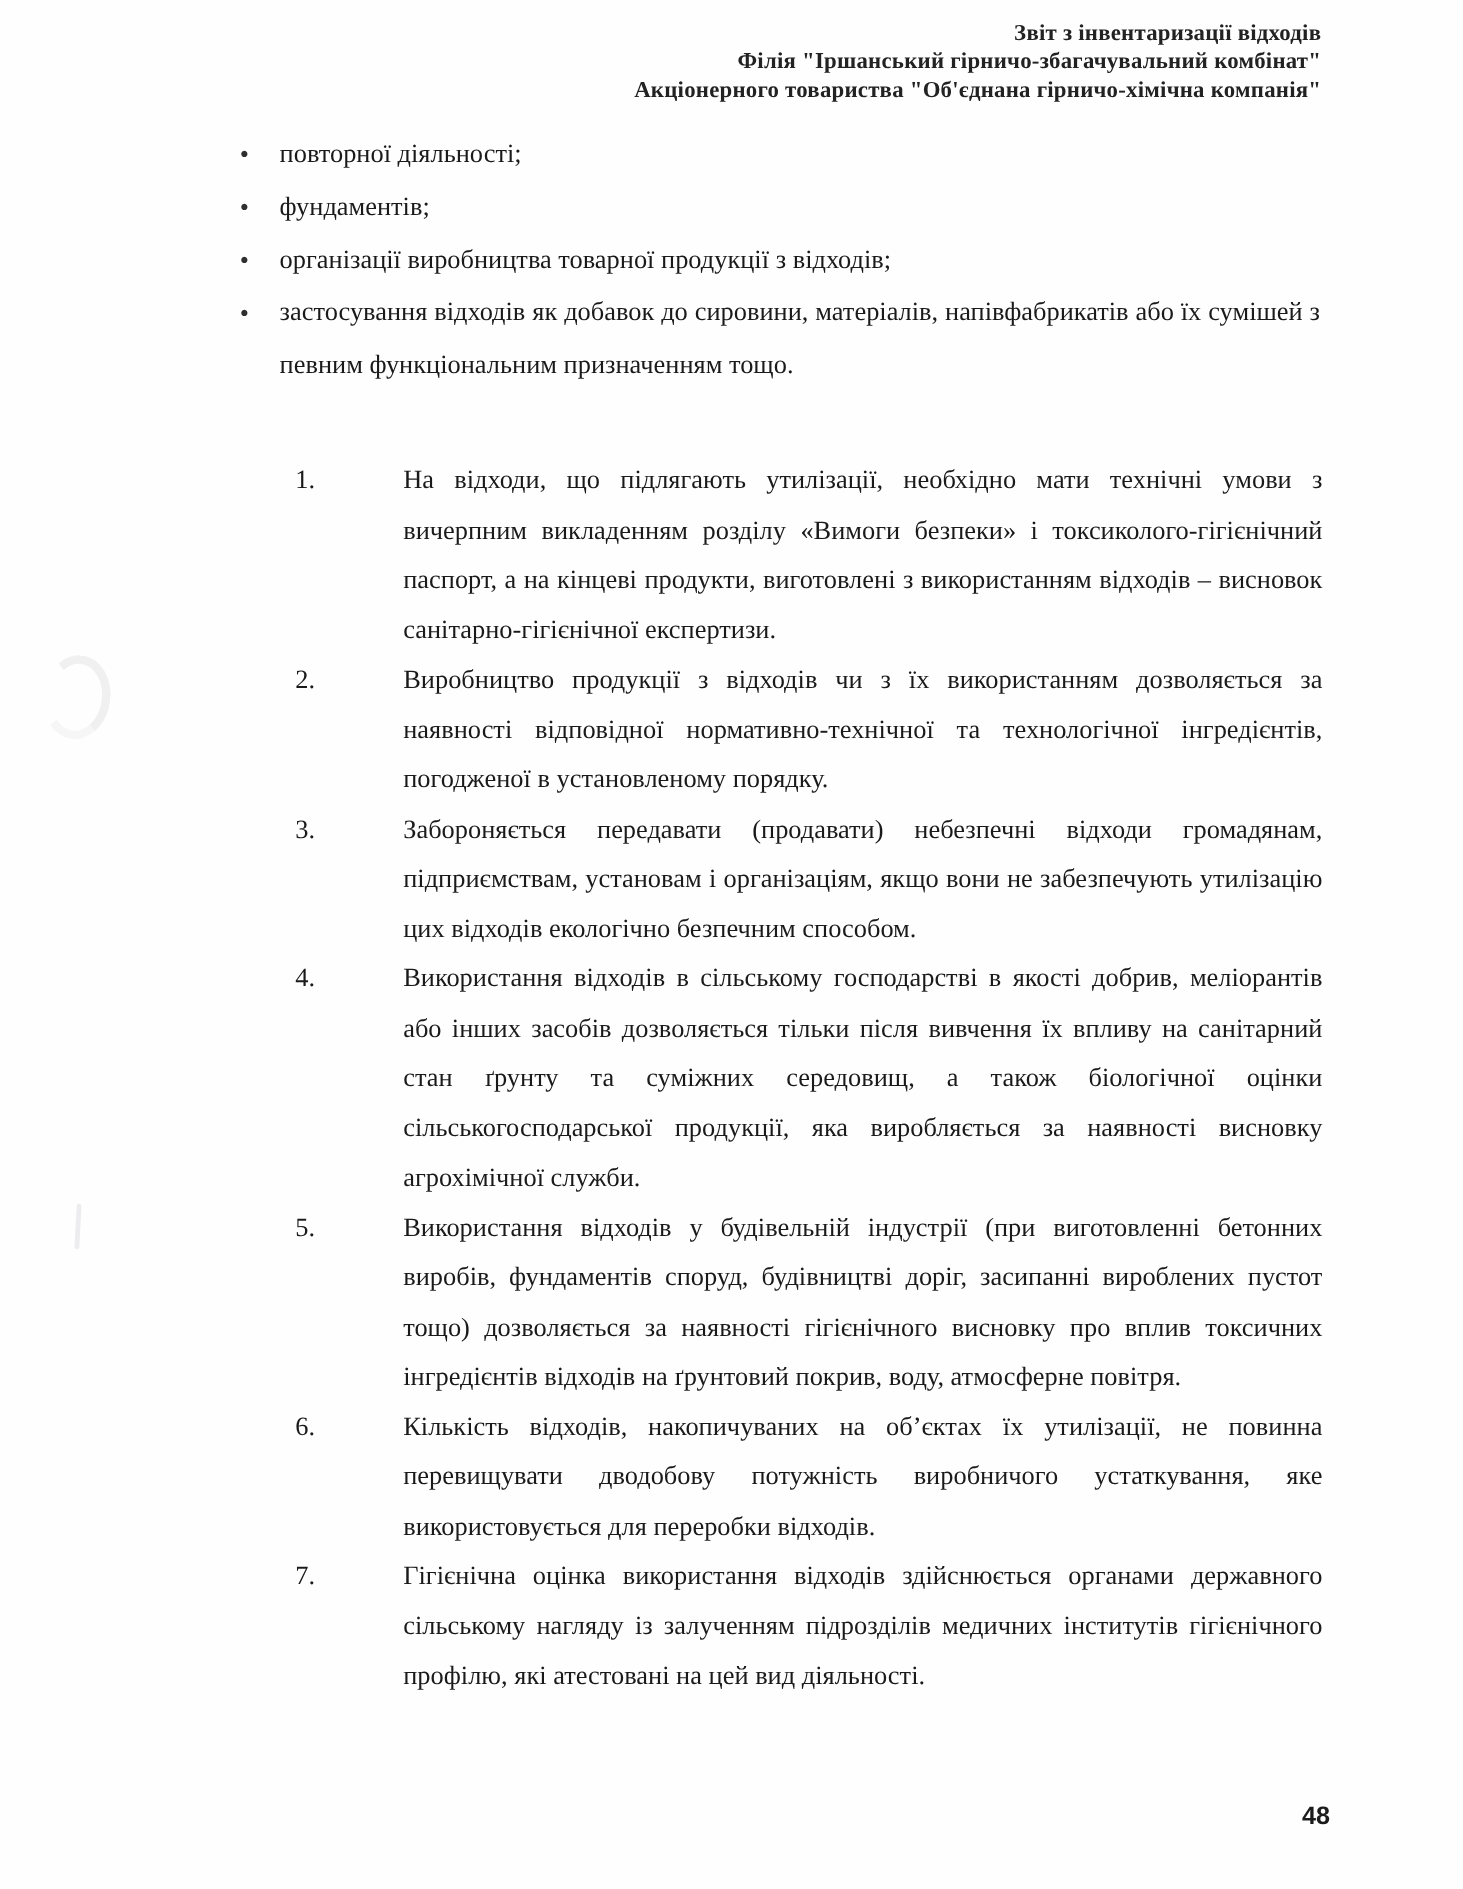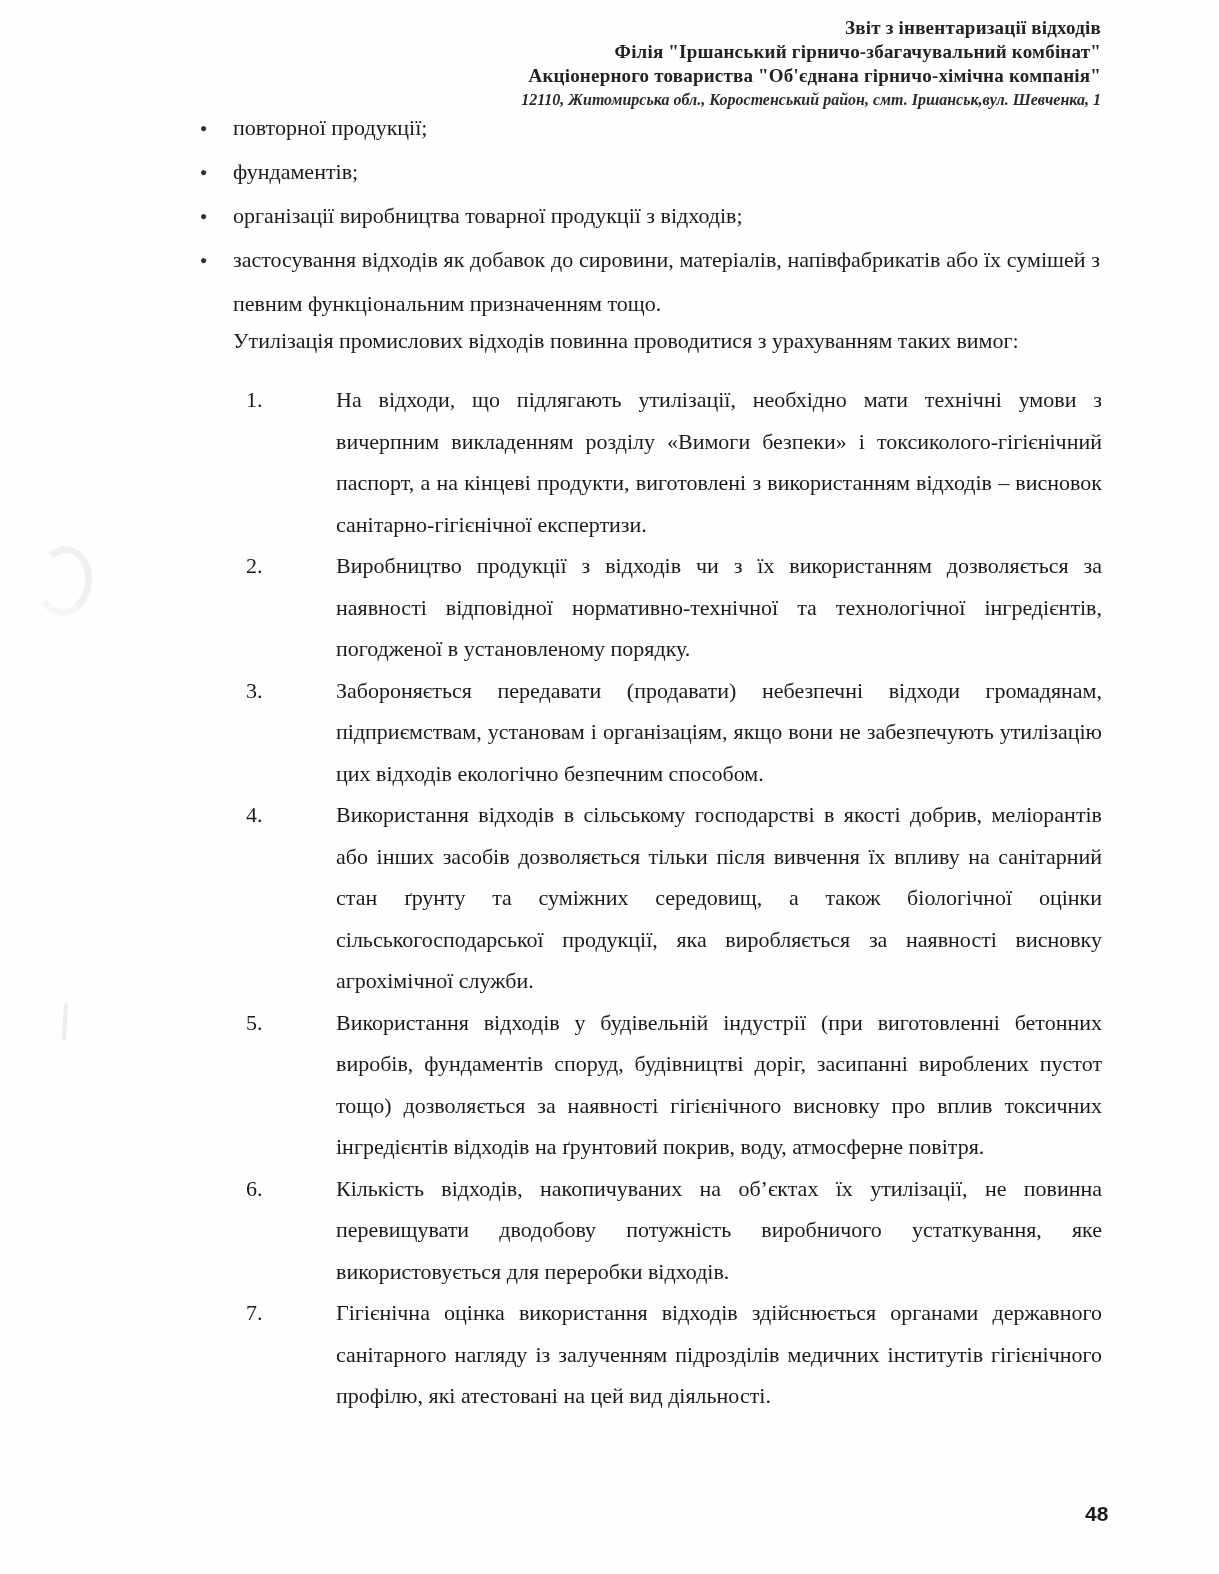--- a/index.html
+++ b/index.html
@@ -118,41 +118,39 @@
 </style>
 </head>
 <body>
 
 <div class="page">
 
   <header class="doc-header">
     <div class="h-line">Звіт з інвентаризації відходів</div>
     <div class="h-line">Філія "Іршанський гірничо-збагачувальний комбінат"</div>
     <div class="h-line">Акціонерного товариства "Об'єднана гірничо-хімічна компанія"</div>
-    <div class="h-address">12110, Житомирська обл., Коростенський район, смт. Іршанськ,вул. Шевченка, 1</div>
   </header>
 
   <section class="bullets">
     <div class="bullet-item">
       <span class="bullet-marker">●</span>
-      <span class="bullet-text">повторної продукції;</span>
+      <span class="bullet-text">повторної діяльності;</span>
     </div>
     <div class="bullet-item">
       <span class="bullet-marker">●</span>
       <span class="bullet-text">фундаментів;</span>
     </div>
     <div class="bullet-item">
       <span class="bullet-marker">●</span>
       <span class="bullet-text">організації виробництва товарної продукції з відходів;</span>
     </div>
     <div class="bullet-item">
       <span class="bullet-marker">●</span>
       <span class="bullet-text">застосування відходів як добавок до сировини, матеріалів, напівфабрикатів або їх сумішей з певним функціональним призначенням тощо.</span>
     </div>
-    <p class="intro">Утилізація промислових відходів повинна проводитися з урахуванням таких вимог:</p>
   </section>
 
   <section class="numbered">
     <div class="num-item">
       <span class="num">1.</span>
       <span class="num-text">На відходи, що підлягають утилізації, необхідно мати технічні умови з вичерпним викладенням розділу «Вимоги безпеки» і токсиколого-гігієнічний паспорт, а на кінцеві продукти, виготовлені з використанням відходів – висновок санітарно-гігієнічної експертизи.</span>
     </div>
     <div class="num-item">
       <span class="num">2.</span>
       <span class="num-text">Виробництво продукції з відходів чи з їх використанням дозволяється за наявності відповідної нормативно-технічної та технологічної інгредієнтів, погодженої в установленому порядку.</span>
@@ -168,21 +166,21 @@
     <div class="num-item">
       <span class="num">5.</span>
       <span class="num-text">Використання відходів у будівельній індустрії (при виготовленні бетонних виробів, фундаментів споруд, будівництві доріг, засипанні вироблених пустот тощо) дозволяється за наявності гігієнічного висновку про вплив токсичних інгредієнтів відходів на ґрунтовий покрив, воду, атмосферне повітря.</span>
     </div>
     <div class="num-item">
       <span class="num">6.</span>
       <span class="num-text">Кількість відходів, накопичуваних на об’єктах їх утилізації, не повинна перевищувати дводобову потужність виробничого устаткування, яке використовується для переробки відходів.</span>
     </div>
     <div class="num-item">
       <span class="num">7.</span>
-      <span class="num-text">Гігієнічна оцінка використання відходів здійснюється органами державного санітарного нагляду із залученням підрозділів медичних інститутів гігієнічного профілю, які атестовані на цей вид діяльності.</span>
+      <span class="num-text">Гігієнічна оцінка використання відходів здійснюється органами державного сільському нагляду із залученням підрозділів медичних інститутів гігієнічного профілю, які атестовані на цей вид діяльності.</span>
     </div>
   </section>
 
   <div class="artifact artifact-1"></div>
   <div class="artifact artifact-2"></div>
 
   <div class="page-number">48</div>
 
 </div>
 

